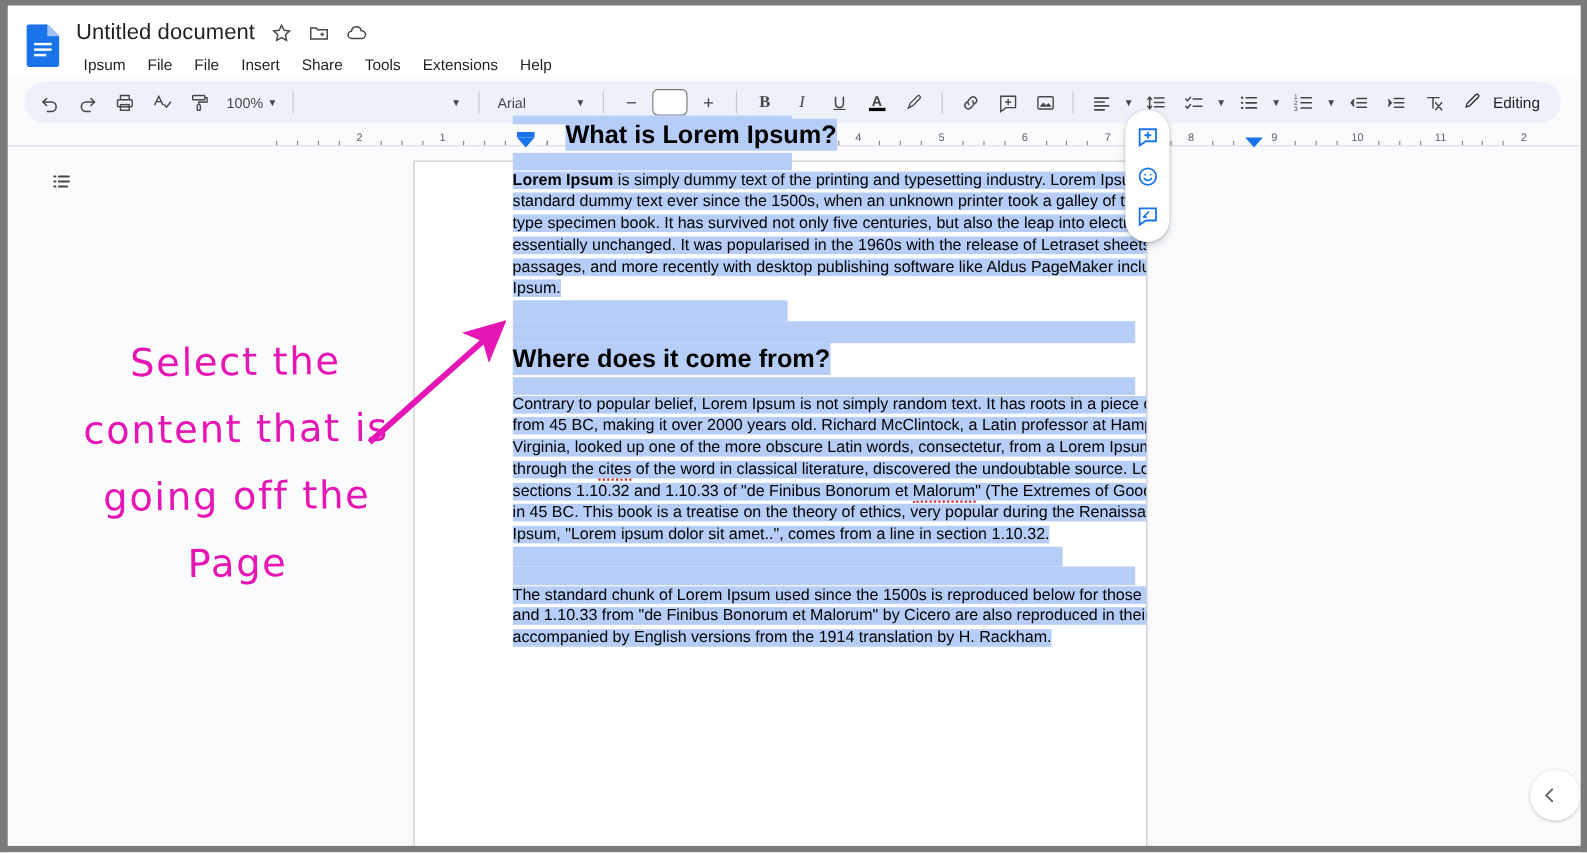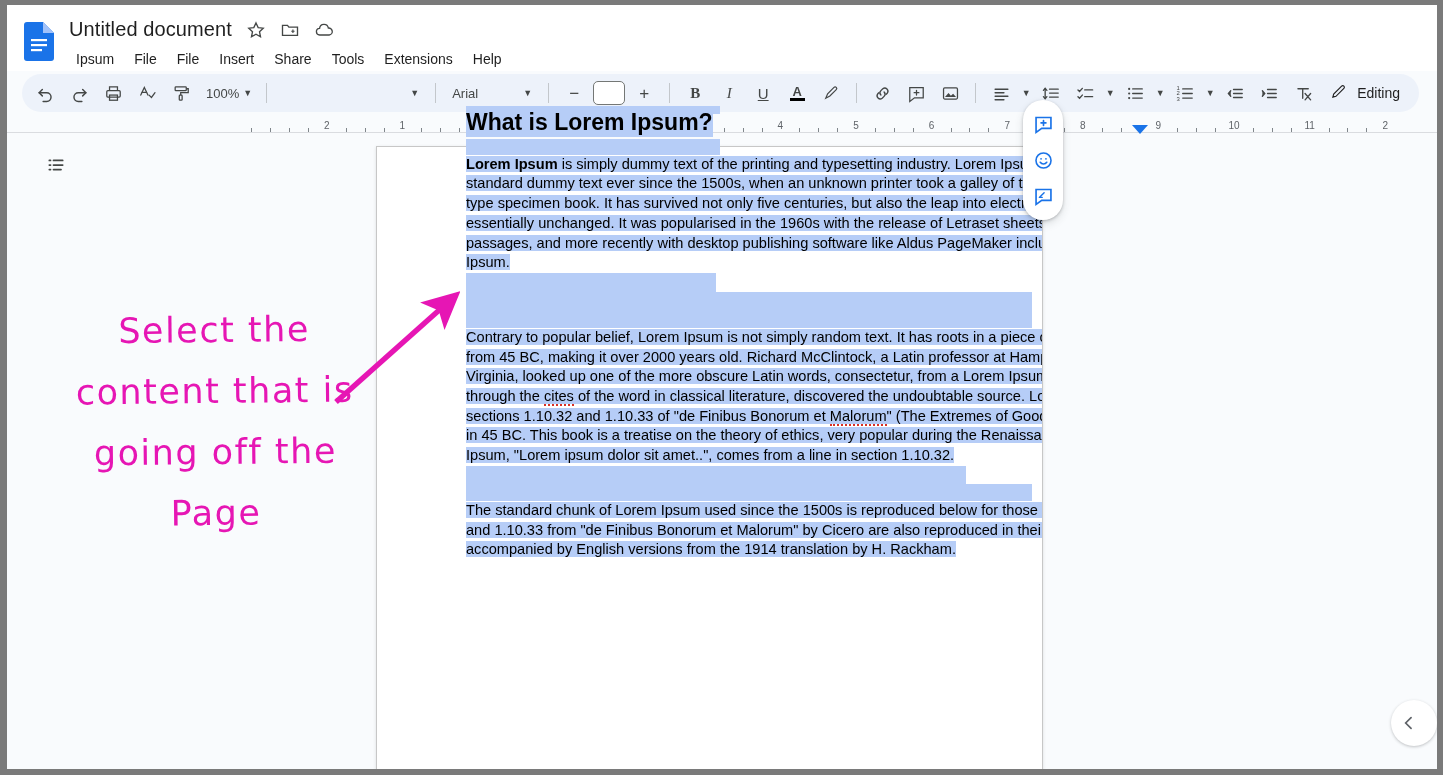--- a/index.html
+++ b/index.html
@@ -694,31 +694,34 @@
     </div>
 
     <div class="page"></div>
   </div>
 
   <div class="doc-text">
     <div class="doc-inner">
 
       <div style="height:8px;"><span class="hl-block" style="width:254px;height:8px;"></span></div>
 
-      <div style="margin-bottom:2px;">
+      <div style="margin-bottom:2px;margin-left:48px;">
         <h1 class="doc-h hl">What is Lorem Ipsum?</h1>
       </div>
 
       <div style="height:16px;"><span class="hl-block" style="width:254px;height:16px;"></span></div>
 
       <p class="para"><span class="hl"><span class="bold">Lorem Ipsum</span><span> is simply dummy text of the printing and typesetting industry. Lorem Ipsum has been the industry's standard dummy text ever since the 1500s, when an unknown printer took a galley of type and scrambled it to make a type specimen book. It has survived not only five centuries, but also the leap into electronic typesetting, remaining essentially unchanged. It was popularised in the 1960s with the release of Letraset sheets containing Lorem Ipsum passages, and more recently with desktop publishing software like Aldus PageMaker including versions of Lorem Ipsum.</span></span></p>
 
       <div style="height:19px;"><span class="hl-block" style="width:250px;height:19px;"></span></div>
       <div style="height:20px;"><span class="hl-block" style="width:566px;height:20px;"></span></div>
 
+      <div style="margin-bottom:2px;">
+        <h1 class="doc-h hl">Where does it come from?</h1>
+      </div>
 
       <div style="height:16px;"><span class="hl-block" style="width:566px;height:16px;"></span></div>
 
       <p class="para"><span class="hl"><span>Contrary to popular belief, Lorem Ipsum is not simply random text. It has roots in a piece of classical Latin literature from 45 BC, making it over 2000 years old. Richard McClintock, a Latin professor at Hampden-Sydney College in Virginia, looked up one of the more obscure Latin words, consectetur, from a Lorem Ipsum passage, and going through the </span><span class="spell">cites</span><span> of the word in classical literature, discovered the undoubtable source. Lorem Ipsum comes from sections 1.10.32 and 1.10.33 of "de Finibus Bonorum et </span><span class="spell">Malorum</span><span>" (The Extremes of Good and Evil) by Cicero, written in 45 BC. This book is a treatise on the theory of ethics, very popular during the Renaissance. The first line of Lorem Ipsum, "Lorem ipsum dolor sit amet..", comes from a line in section 1.10.32.</span></span></p>
 
       <div style="height:18px;"><span class="hl-block" style="width:500px;height:18px;"></span></div>
       <div style="height:17px;"><span class="hl-block" style="width:566px;height:17px;"></span></div>
 
       <p class="para"><span class="hl">The standard chunk of Lorem Ipsum used since the 1500s is reproduced below for those interested. Sections 1.10.32 and 1.10.33 from "de Finibus Bonorum et Malorum" by Cicero are also reproduced in their exact original form, accompanied by English versions from the 1914 translation by H. Rackham.</span></p>
 

